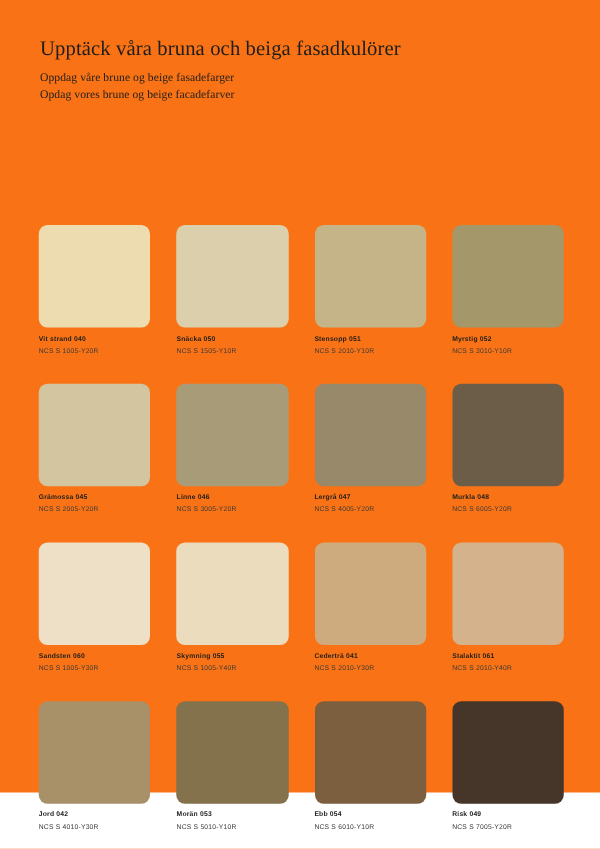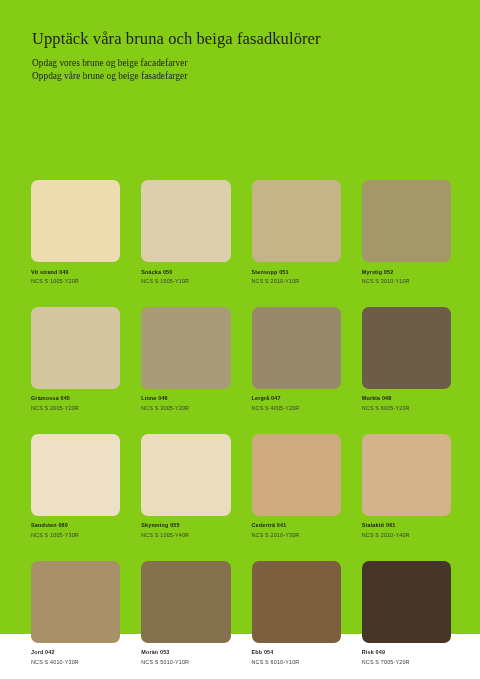--- a/index.html
+++ b/index.html
@@ -11,21 +11,21 @@
     height: 679px;
     background: #ffffff;
     font-family: "Liberation Sans", sans-serif;
     overflow: hidden;
   }
   .page {
     position: relative;
     width: 480px;
     height: 634px;
     box-sizing: border-box;
-    background: #84cc16;
+    background: #f97316;
     padding: 0;
   }
   .header {
     padding: 30px 30px 0 32px;
   }
   .headline {
     font-family: "Liberation Serif", serif;
     font-size: 16.5px;
     font-weight: 400;
     color: #1d1d1b;
@@ -78,22 +78,22 @@
     line-height: 1.2;
   }
 </style>
 </head>
 <body>
 
 <div class="page">
 
   <div class="header">
     <h1 class="headline">Upptäck våra bruna och beiga fasadkulörer</h1>
+    <div class="subline">Oppdag våre brune og beige fasadefarger</div>
     <div class="subline">Opdag vores brune og beige facadefarver</div>
-    <div class="subline">Oppdag våre brune og beige fasadefarger</div>
   </div>
 
   <div class="swatch-grid">
       <div class="swatch-cell">
         <div class="swatch-chip" style="background: rgb(236, 220, 176);"></div>
         <div class="swatch-name">Vit strand 040</div>
         <div class="swatch-code">NCS S 1005-Y20R</div>
       </div>
       <div class="swatch-cell">
         <div class="swatch-chip" style="background: rgb(220, 208, 172);"></div>

